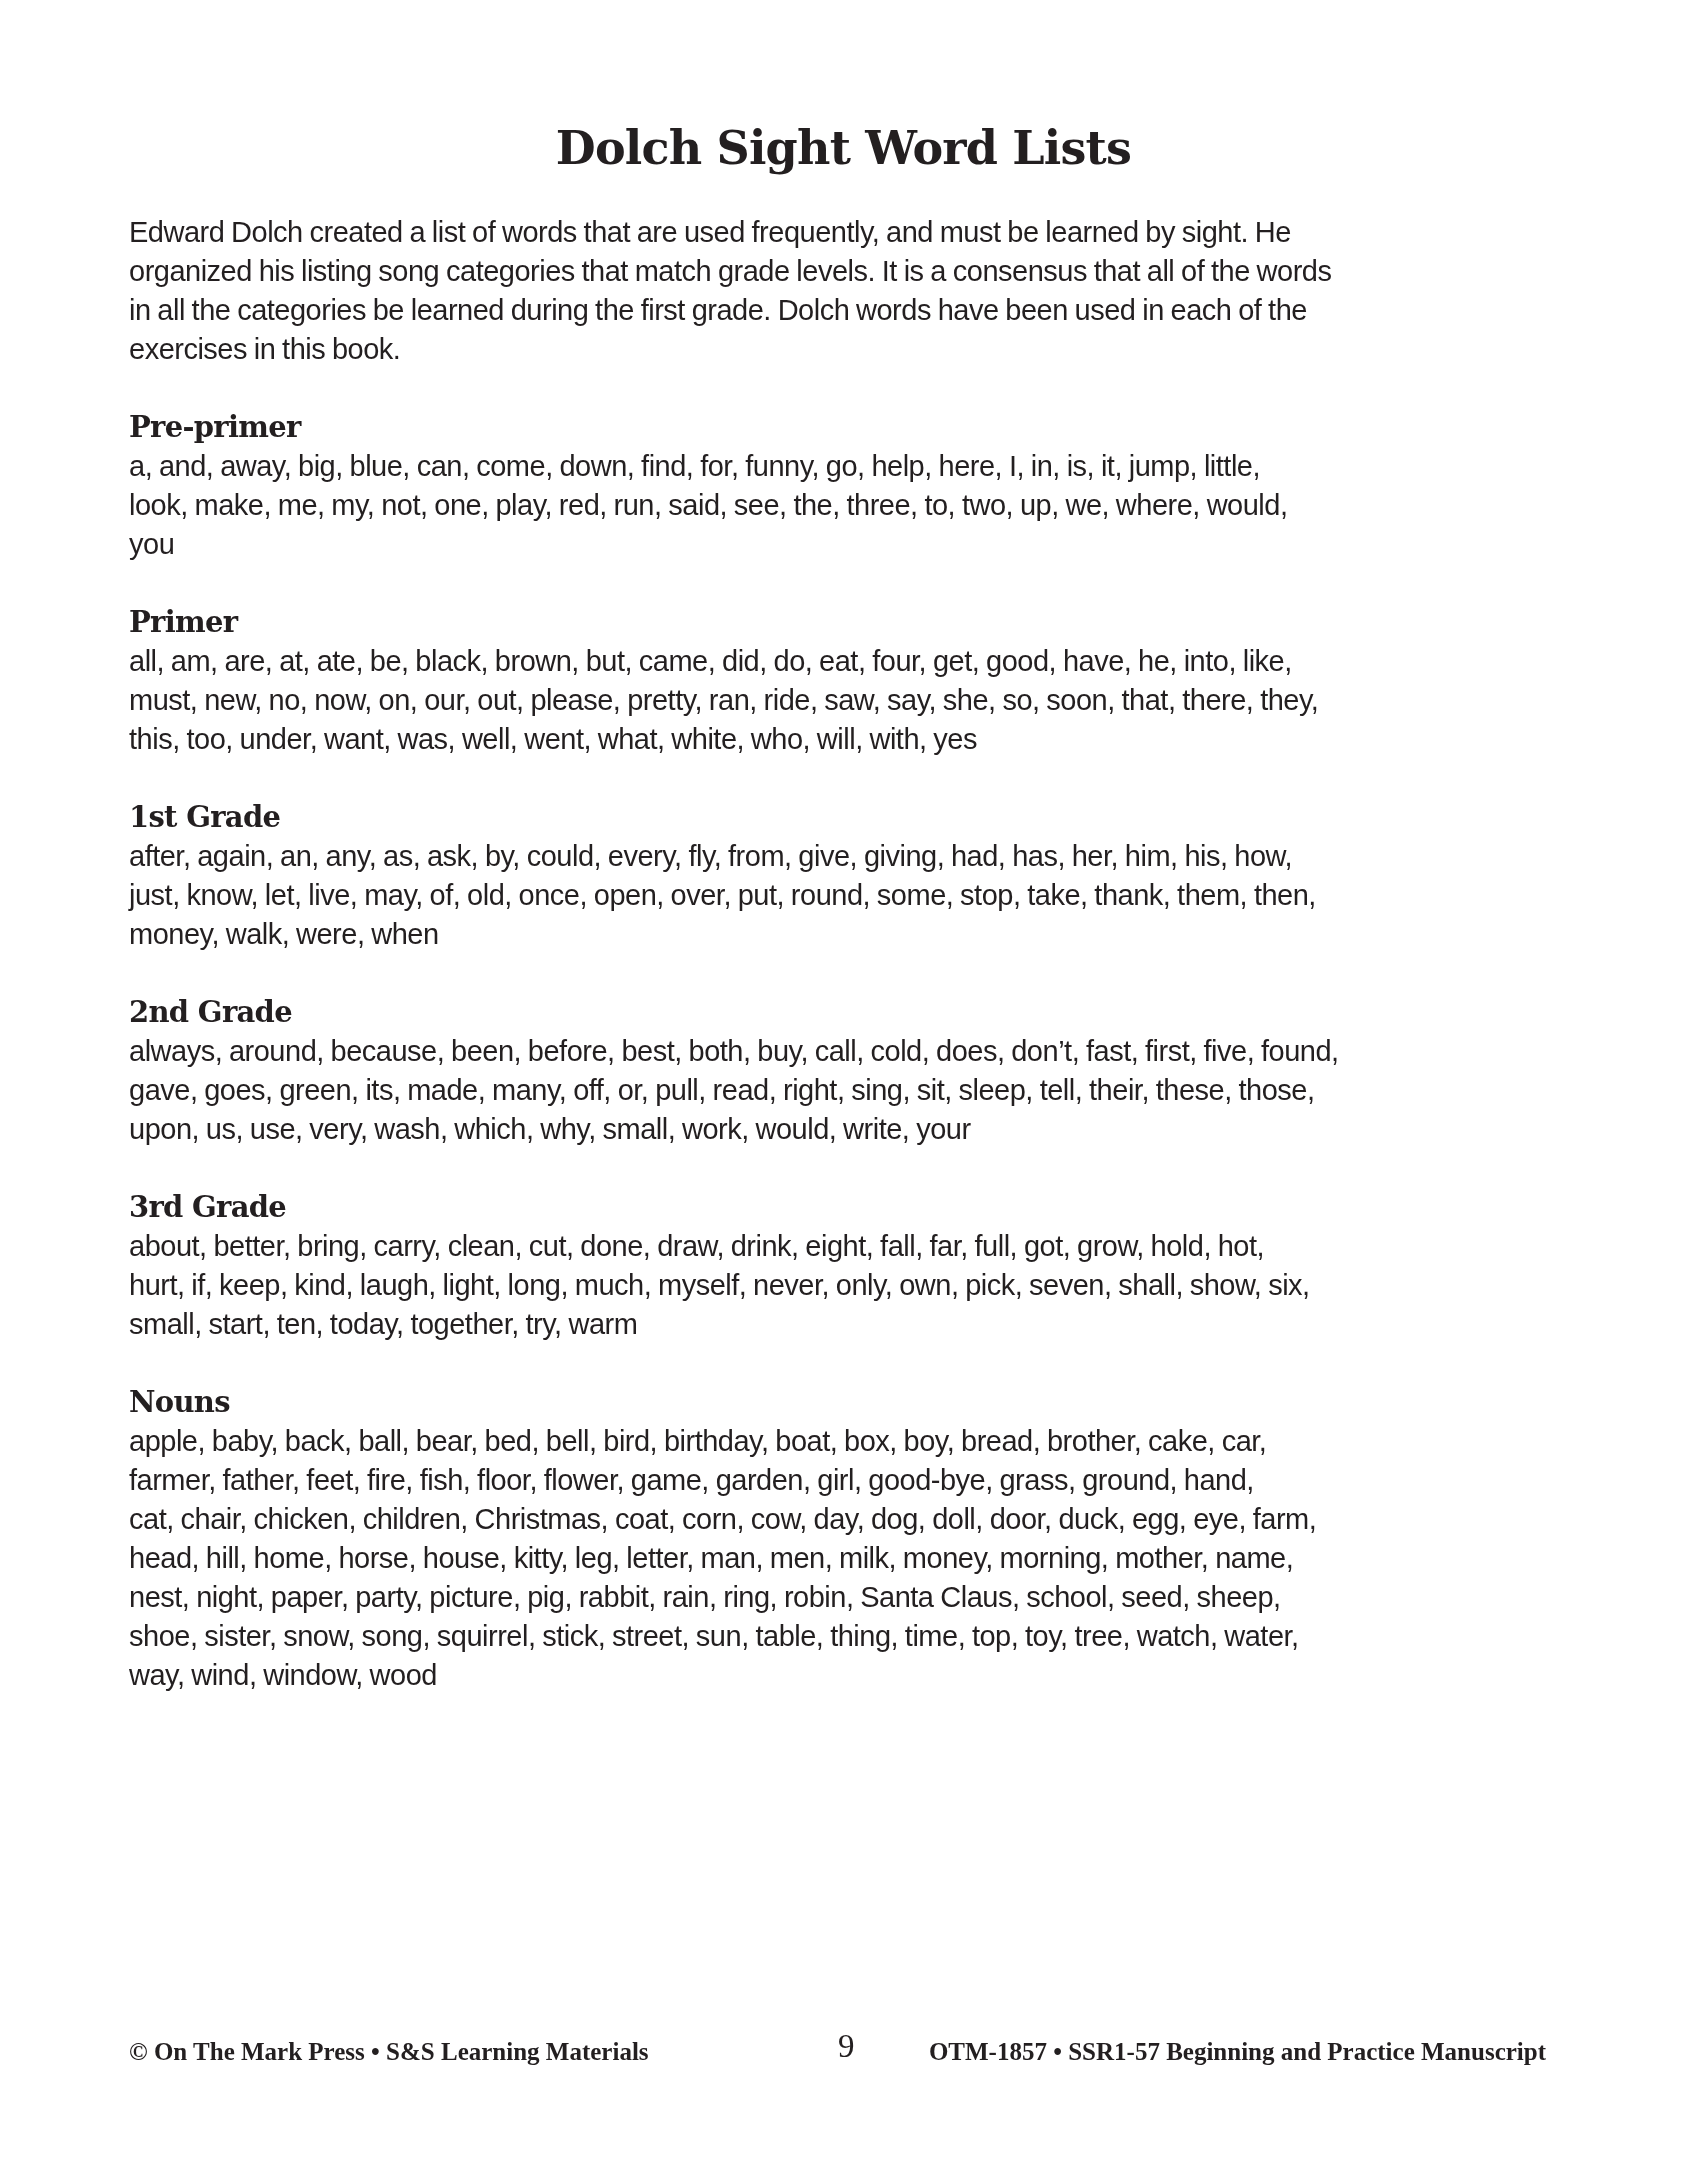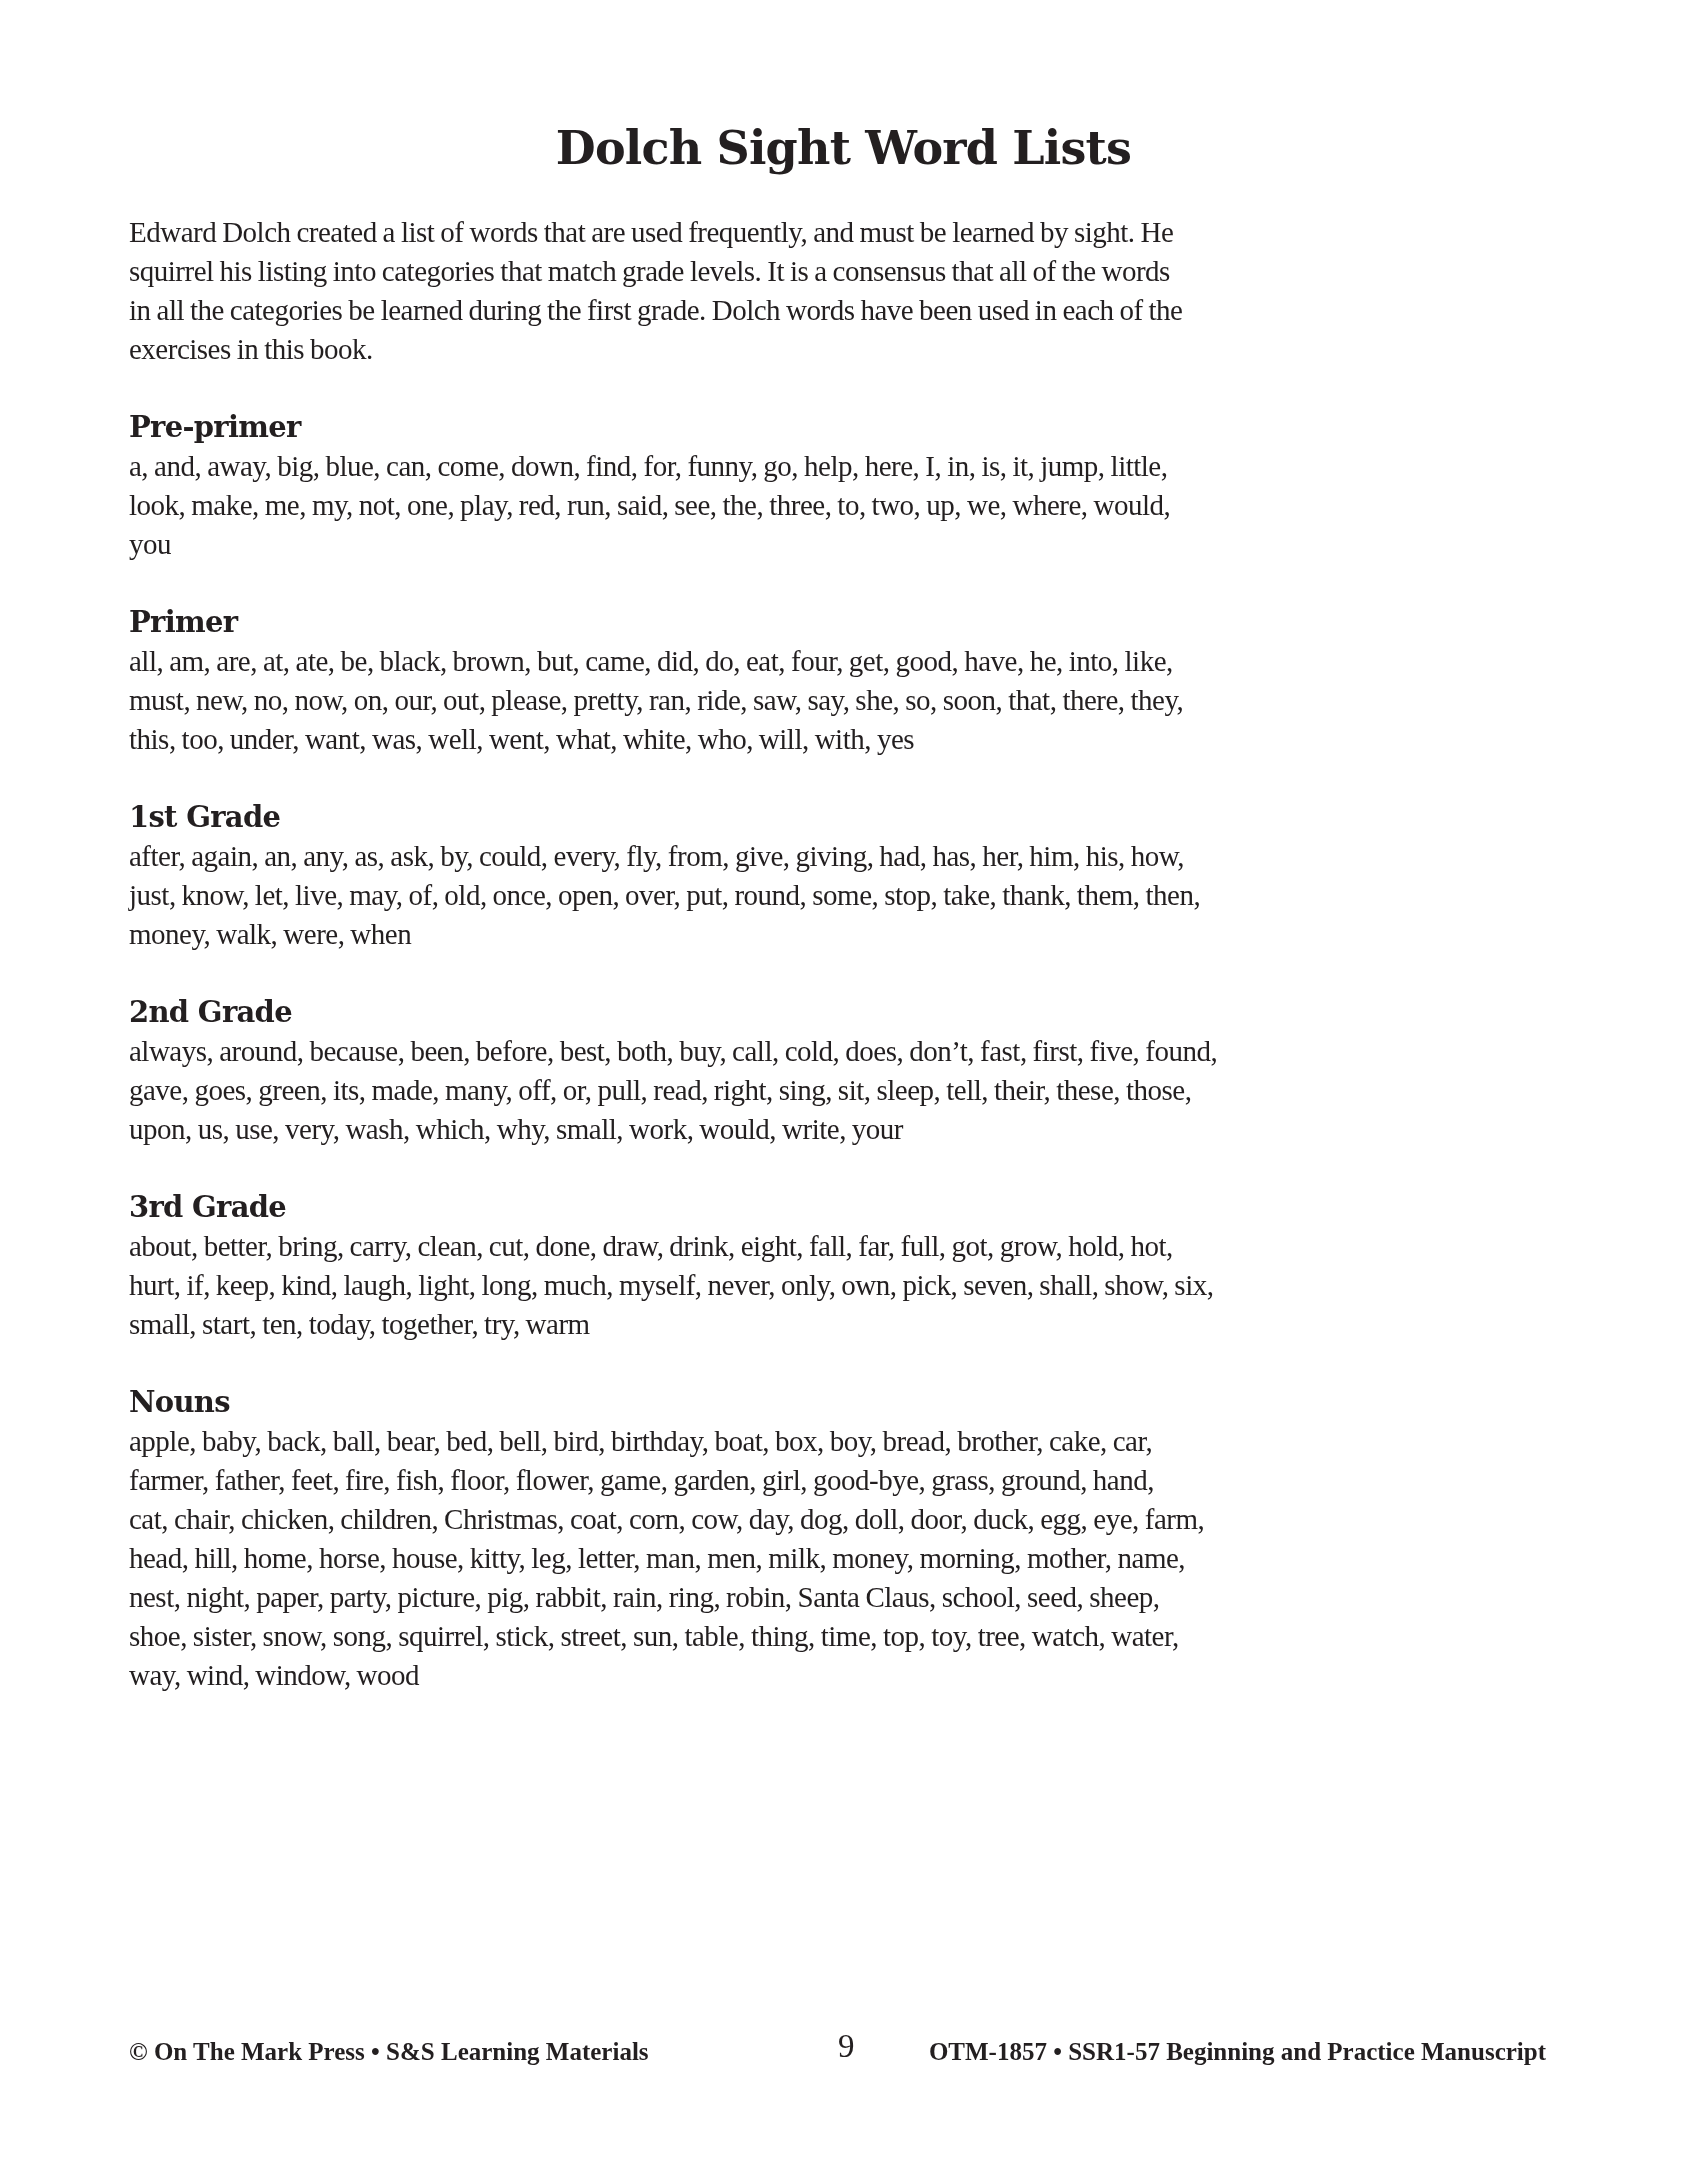--- a/index.html
+++ b/index.html
@@ -6,21 +6,21 @@
   body { width: 1687px; height: 2183px; position: relative; overflow: hidden; color: #231f20; }
   .page { position: absolute; left: 0; top: 0; width: 1687px; height: 1867px; }
   .title {
     position: absolute; left: 0; right: 0; top: 115px;
     text-align: center;
     font-family: "DejaVu Serif", serif; font-weight: bold;
     font-size: 46px; letter-spacing: -0.8px; line-height: 66px;
   }
   .content { position: absolute; left: 129px; top: 213px; width: 1434px; }
   .line {
-    font-family: Liberation Serif, serif;
+    font-family: Liberation Sans, sans-serif;
     font-size: 29px; line-height: 39px; white-space: nowrap;
     letter-spacing: -0.5px; word-spacing: -0.8px;
   }
   .intro { margin-bottom: 39px; }
   .section { margin-bottom: 39px; }
   .heading {
     font-family: "DejaVu Serif", serif; font-weight: bold;
     font-size: 29px; line-height: 39px; letter-spacing: -0.7px;
   }
   .footer {
@@ -33,21 +33,21 @@
 </style>
 </head>
 <body>
 
 <div class="page">
   <div class="title">Dolch Sight Word Lists</div>
 
   <div class="content">
     <div class="intro">
       <div class="line">Edward Dolch created a list of words that are used frequently, and must be learned by sight.  He</div>
-      <div class="line">squirrel his listing into categories that match grade levels.  It is a consensus that all of the words</div>
+      <div class="line">organized his listing song categories that match grade levels.  It is a consensus that all of the words</div>
       <div class="line">in all the categories be learned during the first grade.  Dolch words have been used in each of the</div>
       <div class="line">exercises in this book.</div>
     </div>
 
     <div class="section">
       <div class="heading">Pre-primer</div>
       <div class="line">a, and, away, big, blue, can, come, down, find, for, funny, go, help, here, I, in, is, it, jump, little,</div>
       <div class="line">look, make, me, my, not, one, play, red, run, said, see, the, three, to, two, up, we, where, would,</div>
       <div class="line">you</div>
     </div>

